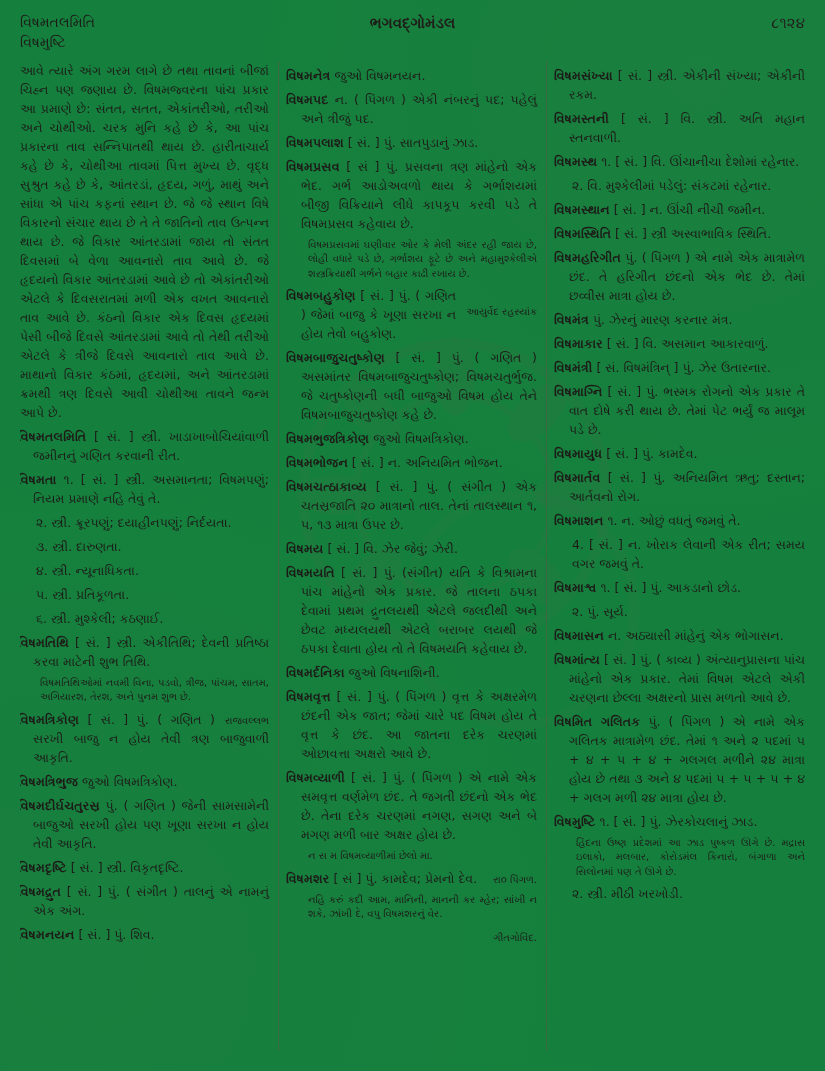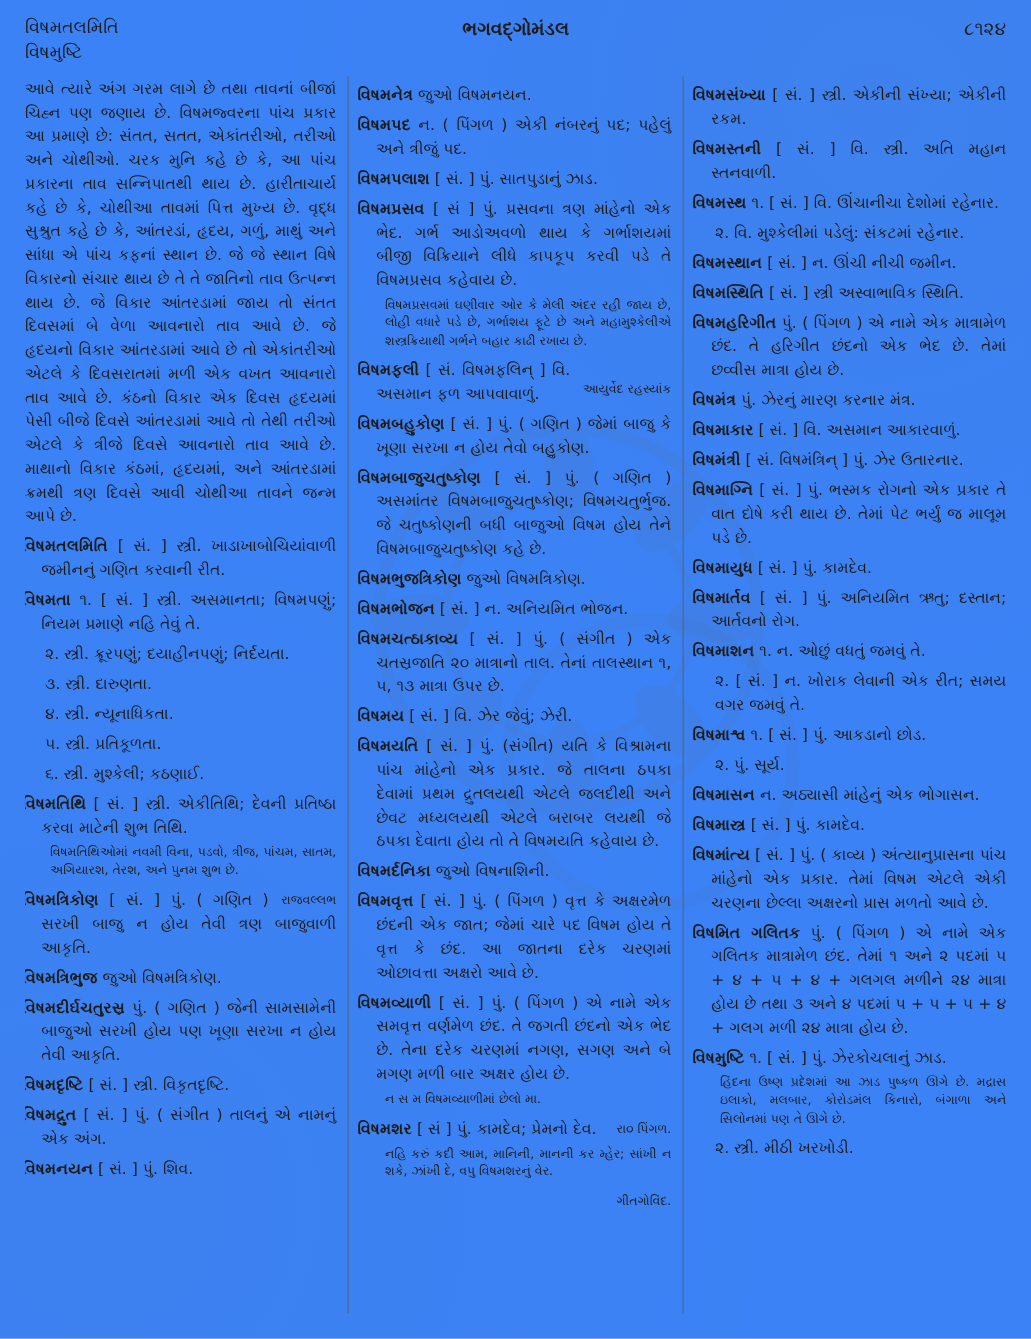--- a/index.html
+++ b/index.html
@@ -1,20 +1,20 @@
 <!DOCTYPE html>
 <html lang="gu"><head>
 <meta charset="utf-8">
 <style>
   html,body{margin:0;padding:0;background:#d8d5cc;}
   .page{
     position:relative;
     width:825px;height:1071px;
     margin:0 auto;
-    background:#3b82f6;
+    background:#15803d;
     box-sizing:border-box;
     padding:12px 20px 8px 20px;
     overflow:hidden;
     font-family:"DejaVu Sans",sans-serif;
     color:#1d1b18;
   }
   
   .page::after{
     content:"";position:absolute;inset:0;pointer-events:none;
     background:
@@ -114,21 +114,20 @@
         <p class="entry"><span class="hw">વિષમદૃષ્ટિ</span> [ સં. ] સ્ત્રી. વિકૃતદૃષ્ટિ.</p>
         <p class="entry"><span class="hw">વિષમદ્રુત</span> [ સં. ] પું. ( સંગીત ) તાલનું એ નામનું એક અંગ.</p>
         <p class="entry"><span class="hw">વિષમનયન</span> [ સં. ] પું. શિવ.</p>
       </div>
       <div class="col">
         <p class="entry"><span class="hw">વિષમનેત્ર</span> જુઓ વિષમનયન.</p>
         <p class="entry"><span class="hw">વિષમપદ</span> ન. ( પિંગળ ) એકી નંબરનું પદ; પહેલું અને ત્રીજું પદ.</p>
         <p class="entry"><span class="hw">વિષમપલાશ</span> [ સં. ] પું. સાતપુડાનું ઝાડ.</p>
         <p class="entry"><span class="hw">વિષમપ્રસવ</span> [ સં ] પું. પ્રસવના ત્રણ માંહેનો એક ભેદ. ગર્ભ આડોઅવળો થાય કે ગર્ભાશયમાં બીજી વિક્રિયાને લીધે કાપકૂપ કરવી પડે તે વિષમપ્રસવ કહેવાય છે.</p>
         <p class="note">વિષમપ્રસવમાં ઘણીવાર ઓર કે મેલી અંદર રહી જાય છે, લોહી વધારે પડે છે, ગર્ભાશય ફૂટે છે અને મહામુશ્કેલીએ શસ્ત્રક્રિયાથી ગર્ભને બહાર કાઢી રખાય છે.<span class="src">આયુર્વેદ રહસ્યાંક</span></p>
-        <p class="entry"><span class="hw">વિષમફલી</span> [ સં. વિષમફલિન્ ] વિ. અસમાન ફળ આપવાવાળું.</p>
         <p class="entry"><span class="hw">વિષમબહુકોણ</span> [ સં. ] પું. ( ગણિત ) જેમાં બાજુ કે ખૂણા સરખા ન હોય તેવો બહુકોણ.</p>
         <p class="entry"><span class="hw">વિષમબાજુચતુષ્કોણ</span> [ સં. ] પું. ( ગણિત ) અસમાંતર વિષમબાજુચતુષ્કોણ; વિષમચતુર્ભુજ. જે ચતુષ્કોણની બધી બાજુઓ વિષમ હોય તેને વિષમબાજુચતુષ્કોણ કહે છે.</p>
         <p class="entry"><span class="hw">વિષમભુજત્રિકોણ</span> જુઓ વિષમત્રિકોણ.</p>
         <p class="entry"><span class="hw">વિષમભોજન</span> [ સં. ] ન. અનિયમિત ભોજન.</p>
         <p class="entry"><span class="hw">વિષમચત્ઠાકાવ્ય</span> [ સં. ] પું. ( સંગીત ) એક ચતસ્રજાતિ ૨૦ માત્રાનો તાલ. તેનાં તાલસ્થાન ૧, ૫, ૧૩ માત્રા ઉપર છે.</p>
         <p class="entry"><span class="hw">વિષમય</span> [ સં. ] વિ. ઝેર જેવું; ઝેરી.</p>
         <p class="entry"><span class="hw">વિષમયતિ</span> [ સં. ] પું. (સંગીત) યતિ કે વિશ્રામના પાંચ માંહેનો એક પ્રકાર. જે તાલના ઠપકા દેવામાં પ્રથમ દ્રુતલયથી એટલે જલદીથી અને છેવટ મધ્યલયથી એટલે બરાબર લયથી જે ઠપકા દેવાતા હોય તો તે વિષમયતિ કહેવાય છે.</p>
         <p class="entry"><span class="hw">વિષમર્દનિકા</span> જુઓ વિષનાશિની.</p>
         <p class="entry"><span class="hw">વિષમવૃત્ત</span> [ સં. ] પું. ( પિંગળ ) વૃત્ત કે અક્ષરમેળ છંદની એક જાત; જેમાં ચારે પદ વિષમ હોય તે વૃત્ત કે છંદ. આ જાતના દરેક ચરણમાં ઓછાવત્તા અક્ષરો આવે છે.</p>
         <p class="entry"><span class="hw">વિષમવ્યાળી</span> [ સં. ] પું. ( પિંગળ ) એ નામે એક સમવૃત્ત વર્ણમેળ છંદ. તે જગતી છંદનો એક ભેદ છે. તેના દરેક ચરણમાં નગણ, સગણ અને બે મગણ મળી બાર અક્ષર હોય છે.</p>
@@ -144,25 +143,24 @@
         <p class="entry"><span class="hw">વિષમસ્થાન</span> [ સં. ] ન. ઊંચી નીચી જમીન.</p>
         <p class="entry"><span class="hw">વિષમસ્થિતિ</span> [ સં. ] સ્ત્રી અસ્વાભાવિક સ્થિતિ.</p>
         <p class="entry"><span class="hw">વિષમહરિગીત</span> પું. ( પિંગળ ) એ નામે એક માત્રામેળ છંદ. તે હરિગીત છંદનો એક ભેદ છે. તેમાં છવ્વીસ માત્રા હોય છે.</p>
         <p class="entry"><span class="hw">વિષમંત્ર</span> પું. ઝેરનું મારણ કરનાર મંત્ર.</p>
         <p class="entry"><span class="hw">વિષમાકાર</span> [ સં. ] વિ. અસમાન આકારવાળું.</p>
         <p class="entry"><span class="hw">વિષમંત્રી</span> [ સં. વિષમંત્રિન્ ] પું. ઝેર ઉતારનાર.</p>
         <p class="entry"><span class="hw">વિષમાગ્નિ</span> [ સં. ] પું. ભસ્મક રોગનો એક પ્રકાર તે વાત દોષે કરી થાય છે. તેમાં પેટ ભર્યું જ માલૂમ પડે છે.</p>
         <p class="entry"><span class="hw">વિષમાયુધ</span> [ સં. ] પું. કામદેવ.</p>
         <p class="entry"><span class="hw">વિષમાર્તવ</span> [ સં. ] પું. અનિયમિત ઋતુ; દસ્તાન; આર્તવનો રોગ.</p>
         <p class="entry"><span class="hw">વિષમાશન</span> ૧. ન. ઓછું વધતું જમવું તે.</p>
-        <p class="sub">૨. [ સં. ] ન. ખોરાક લેવાની એક રીત; સમય વગર જમવું તે.</p>
+        <p class="sub">4. [ સં. ] ન. ખોરાક લેવાની એક રીત; સમય વગર જમવું તે.</p>
         <p class="entry"><span class="hw">વિષમાશ્વ</span> ૧. [ સં. ] પું. આકડાનો છોડ.</p>
         <p class="sub">૨. પું. સૂર્ય.</p>
         <p class="entry"><span class="hw">વિષમાસન</span> ન. અઠ્યાસી માંહેનું એક ભોગાસન.</p>
-        <p class="entry"><span class="hw">વિષમાસ્ત્ર</span> [ સં. ] પું. કામદેવ.</p>
         <p class="entry"><span class="hw">વિષમાંત્ય</span> [ સં. ] પું. ( કાવ્ય ) અંત્યાનુપ્રાસના પાંચ માંહેનો એક પ્રકાર. તેમાં વિષમ એટલે એકી ચરણના છેલ્લા અક્ષરનો પ્રાસ મળતો આવે છે.</p>
         <p class="entry"><span class="hw">વિષમિત ગલિતક</span> પું. ( પિંગળ ) એ નામે એક ગલિતક માત્રામેળ છંદ. તેમાં ૧ અને ૨ પદમાં ૫ + ૪ + ૫ + ૪ + ગલગલ મળીને ૨૪ માત્રા હોય છે તથા ૩ અને ૪ પદમાં ૫ + ૫ + ૫ + ૪ + ગલગ મળી ૨૪ માત્રા હોય છે.</p>
         <p class="entry"><span class="hw">વિષમુષ્ટિ</span> ૧. [ સં. ] પું. ઝેરકોચલાનું ઝાડ.</p>
         <p class="note">હિંદના ઉષ્ણ પ્રદેશમાં આ ઝાડ પુષ્કળ ઊગે છે. મદ્રાસ ઇલાકો, મલબાર, કોરોડમંલ કિનારો, બંગાળા અને સિલોનમાં પણ તે ઊગે છે.</p>
         <p class="sub">૨. સ્ત્રી. મીઠી ખરખોડી.</p>
       </div>
     </div>
 
 </div>
 

